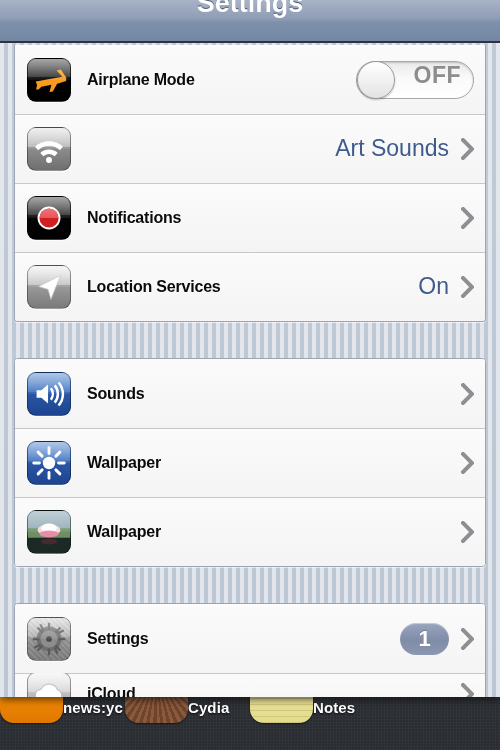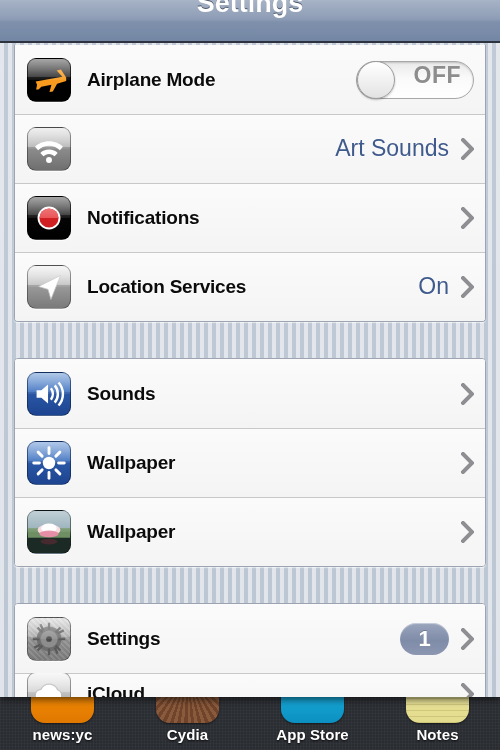--- a/index.html
+++ b/index.html
@@ -16,21 +16,21 @@
     background:
       repeating-linear-gradient(90deg, rgba(255,255,255,.022) 0 1px, rgba(0,0,0,.02) 1px 3px),
       repeating-linear-gradient(0deg, rgba(255,255,255,.018) 0 1px, rgba(0,0,0,.02) 1px 3px),
       linear-gradient(180deg,#3a3d42 0%, #33363b 50%, #2b2e33 100%);
   }
   #dock{
     position:absolute; left:0; right:0; bottom:0; height:62px;
     display:flex; align-items:flex-start;
   }
   .dock-app{
-    width:25%; display:flex; flex-direction:column; align-items:center;
+    width:25%; display:flex; flex-direction:row; align-items:center;
     padding-top:0;
   }
   .dock-icon{
     width:63px; height:63px; border-radius:14px;
     margin-top:-28px;
     position:relative; overflow:hidden;
     box-shadow:0 1px 2px rgba(0,0,0,.5);
   }
   .dock-icon::after{
     content:""; position:absolute; left:0; right:0; top:0; height:46%;
@@ -123,21 +123,21 @@
   .ic-sounds{ background:linear-gradient(180deg,#6f9ad6 0%, #3b6fbe 44%, #2a58a6 46%, #1d4490 100%); }
   .ic-brightness{ background:linear-gradient(180deg,#6f9ad6 0%, #3b6fbe 44%, #2a58a6 46%, #1d4490 100%); }
   .ic-wallpaper{ background:linear-gradient(180deg,#9fb8c9 0%, #7fa08e 45%, #2e4438 60%, #14201c 100%); }
   .ic-general{ background:
       repeating-linear-gradient(45deg, rgba(0,0,0,.06) 0 2px, rgba(255,255,255,.06) 2px 4px),
       linear-gradient(180deg,#d8d8d8 0%, #b0b0b0 44%, #9a9a9a 46%, #7e7e7e 100%); }
   .ic-icloud{ background:linear-gradient(180deg,#f2f2f2 0%, #d3d3d3 44%, #bdbdbd 46%, #a6a6a6 100%); }
 
   .row-label{
     margin-left:16px;
-    font-size:19px; font-weight:bold; color:#0b0b0b;
+    font-size:16px; font-weight:bold; color:#0b0b0b;
     letter-spacing:-.2px;
     text-shadow:0 1px 0 rgba(255,255,255,.75);
   }
   .row-right{
     margin-left:auto; display:flex; align-items:center; gap:12px;
   }
   .row-value{
     font-size:23px; color:#3f5a8c; font-weight:normal;
     text-shadow:0 1px 0 rgba(255,255,255,.6);
   }
@@ -187,24 +187,20 @@
 <div id="home-backdrop"></div>
 
 <div id="dock">
   <div class="dock-app">
     <div class="dock-icon ic-newsyc"></div>
     <div class="dock-label">news:yc</div>
   </div>
   <div class="dock-app">
     <div class="dock-icon ic-cydia"></div>
     <div class="dock-label">Cydia</div>
-  </div>
-  <div class="dock-app">
-    <div class="dock-icon ic-appstore"></div>
-    <div class="dock-label">App Store</div>
   </div>
   <div class="dock-app">
     <div class="dock-icon ic-notes"></div>
     <div class="dock-label">Notes</div>
   </div>
 </div>
 
 <div id="settings-app">
 
   <div id="navbar">

